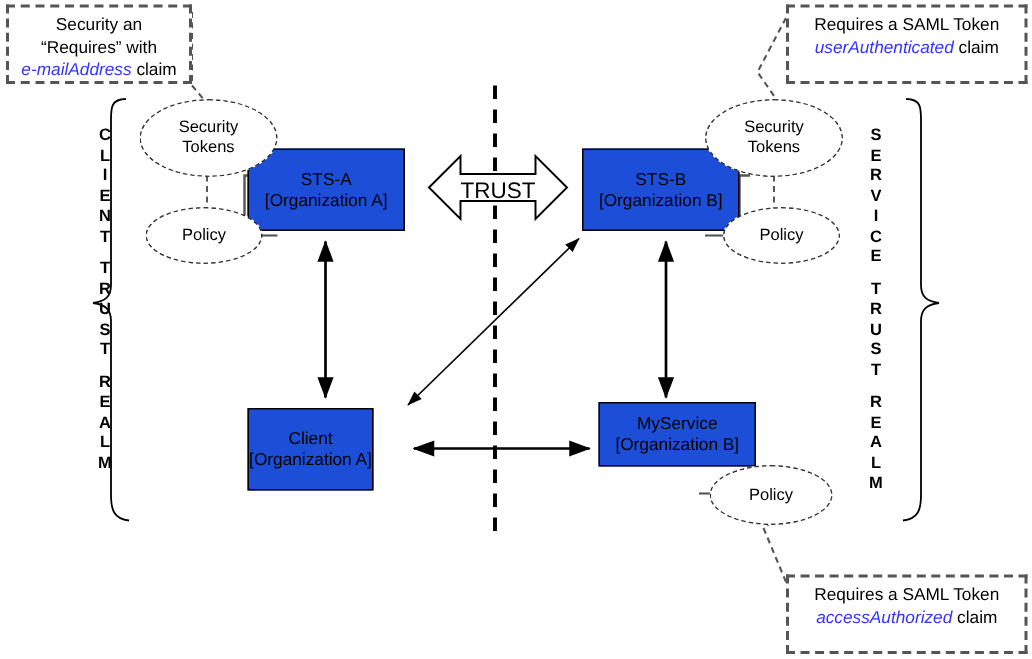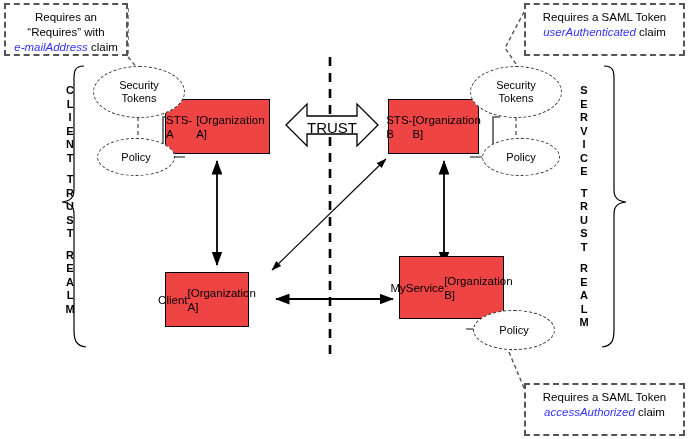--- a/index.html
+++ b/index.html
@@ -27,30 +27,30 @@
   .accent{color:#3333ff;font-style:italic;}
 
   #callout-infocard{left:4px;top:3px;width:124px;height:53px;}
   #callout-sts-a{left:524px;top:3px;width:161px;height:53px;}
   #callout-sts-b{left:524px;top:383px;width:161px;height:53px;}
 
   
   .node{
     position:absolute;
     border:1px solid #000000;
-    background:#ef4444;
-    display:flex;flex-direction:row;
+    background:#1d4ed8;
+    display:flex;flex-direction:column;
     align-items:center;justify-content:center;
     font-size:11.5px;line-height:14px;
     box-sizing:border-box;
   }
   #node-sts-a{left:165px;top:99px;width:105px;height:55px;}
-  #node-sts-b{left:388px;top:99px;width:91px;height:55px;}
+  #node-sts-b{left:388px;top:99px;width:105px;height:55px;}
   #node-client{left:165px;top:272px;width:84px;height:55px;}
-  #node-myservice{left:399px;top:256px;width:105px;height:63px;}
+  #node-myservice{left:399px;top:268px;width:105px;height:43px;}
 
   
   .ellipse{
     position:absolute;
     border:1px dashed #333333;
     border-radius:50%;
     background:#ffffff;
     display:flex;flex-direction:column;
     align-items:center;justify-content:center;
     font-size:11px;line-height:13px;
@@ -150,21 +150,21 @@
     <path d="M524,12 L505,48 L525,77" fill="none" stroke="#555555" stroke-width="1.4" stroke-dasharray="4,3"></path>
 
     <path d="M524,388 L509,352 L516,347" fill="none" stroke="#555555" stroke-width="1.4" stroke-dasharray="4,3"></path>
 
     <line x1="138" y1="117" x2="138" y2="141" stroke="#555555" stroke-width="1.3" stroke-dasharray="4,3"></line>
 
     <line x1="516" y1="117" x2="516" y2="141" stroke="#555555" stroke-width="1.3" stroke-dasharray="4,3"></line>
   </svg>
 
   <div class="callout" id="callout-infocard">
-    <div class="ln">Requires an</div>
+    <div class="ln">Security an</div>
     <div class="ln">“Requires” with</div>
     <div class="ln"><span class="accent">e-mailAddress</span><span> claim</span></div>
   </div>
 
   <div class="callout" id="callout-sts-a">
     <div class="ln">Requires a SAML Token</div>
     <div class="ln"><span class="accent">userAuthenticated</span><span> claim</span></div>
   </div>
 
   <div class="callout" id="callout-sts-b">

